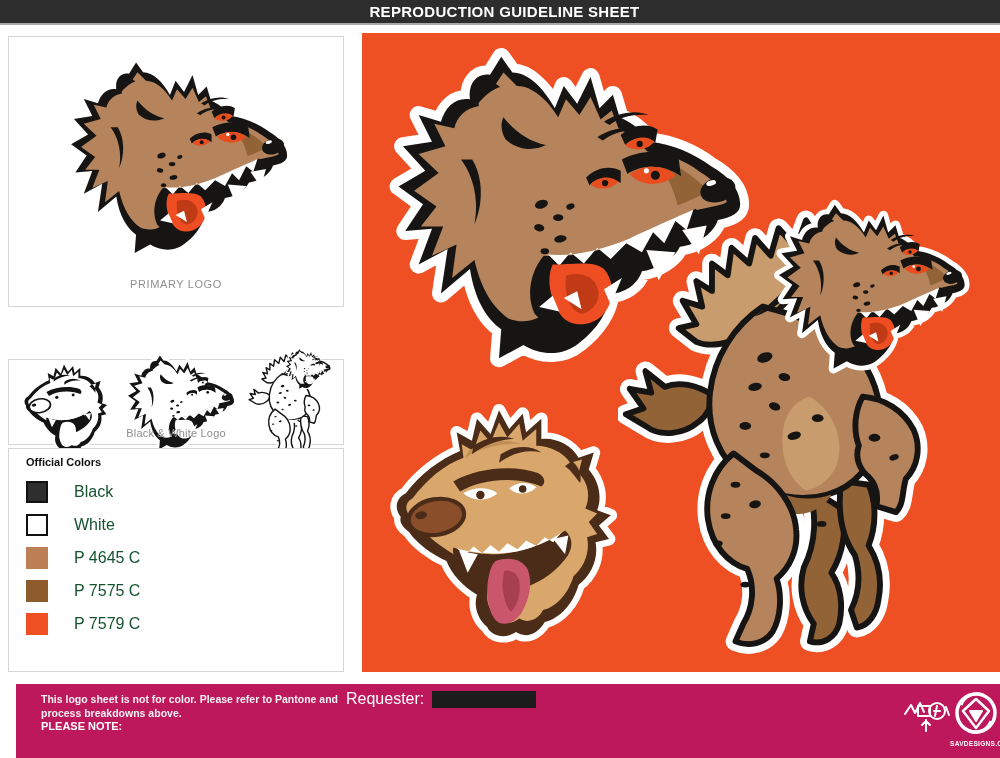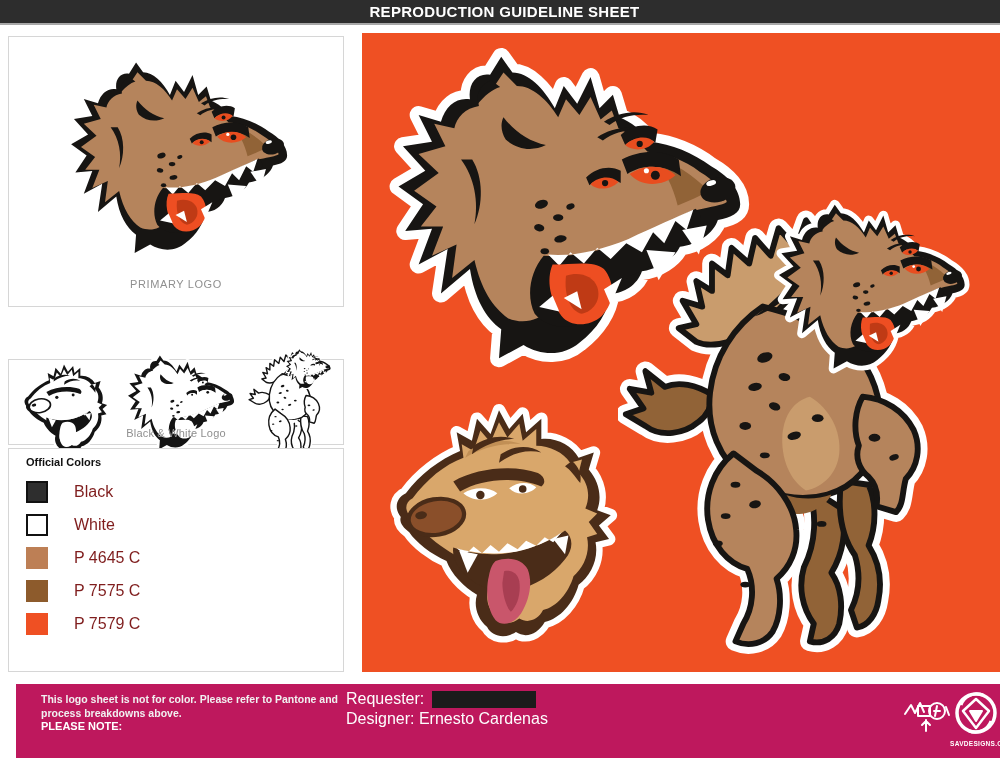--- a/index.html
+++ b/index.html
@@ -20,21 +20,21 @@
   .box2 .cap{bottom:5px;letter-spacing:.2px;}
   .box1 svg{position:absolute;left:48px;top:14px;}
   .bwrow{position:absolute;left:0;top:0;width:100%;height:100%;display:flex;align-items:center;justify-content:space-between;padding:0 6px;box-sizing:border-box;}
 
   
   .oc-title{position:absolute;left:17px;top:7px;font-size:11px;font-weight:bold;color:#111;}
   .swl{position:absolute;left:17px;top:32px;}
   .swrow{display:flex;align-items:center;height:22px;margin-bottom:11px;}
   .sw{width:22px;height:22px;margin-right:26px;flex:0 0 auto;}
   .sw.bordered{border:2px solid #111;box-sizing:border-box;}
-  .swlab{font-size:16px;color:#7f1d1d;}
+  .swlab{font-size:16px;color:#14532d;}
 
   
   .panel{position:absolute;left:362px;top:33px;width:638px;height:639px;}
   .panel svg{position:absolute;}
   .art-head-large{left:14px;top:6px;}
   .art-alt-head{left:10px;top:340px;}
   .art-body{left:256px;top:158px;}
 
   
   .ftr{position:absolute;left:16px;top:684px;width:100%;height:74px;background:#be185d;color:#fff;}
@@ -242,21 +242,20 @@
     <svg class="art art-body" width="372" height="470" viewBox="0 0 380 480">
         <use href="#g-body"></use>
       </svg>
   </div>
 
   <div class="ftr">
     <div class="note">This logo sheet is not for color. Please refer to Pantone and process breakdowns above.</div>
     <div class="pnote">PLEASE NOTE:</div>
     <div class="credits">
       <div><span>Requester:</span><span class="redact"></span></div>
-      <div>Designer: Ernesto Cardenas</div>
     </div>
     <svg class="taglogo" width="50" height="40" viewBox="0 0 50 40">
       <g fill="none" stroke="#fff" stroke-width="2" stroke-linecap="round" stroke-linejoin="round">
         <path d="M3,16 L9,7 L13,15 L18,5 L22,14"></path>
         <rect x="16" y="8" width="12" height="10"></rect>
         <circle cx="35" cy="13" r="8"></circle>
         <path d="M35,8 L33,18 M32,13 L38,13"></path>
         <path d="M44,9 L47,17"></path>
         <path d="M24,22 L24,33 M20,27 L24,23 L28,27"></path>
       </g>

